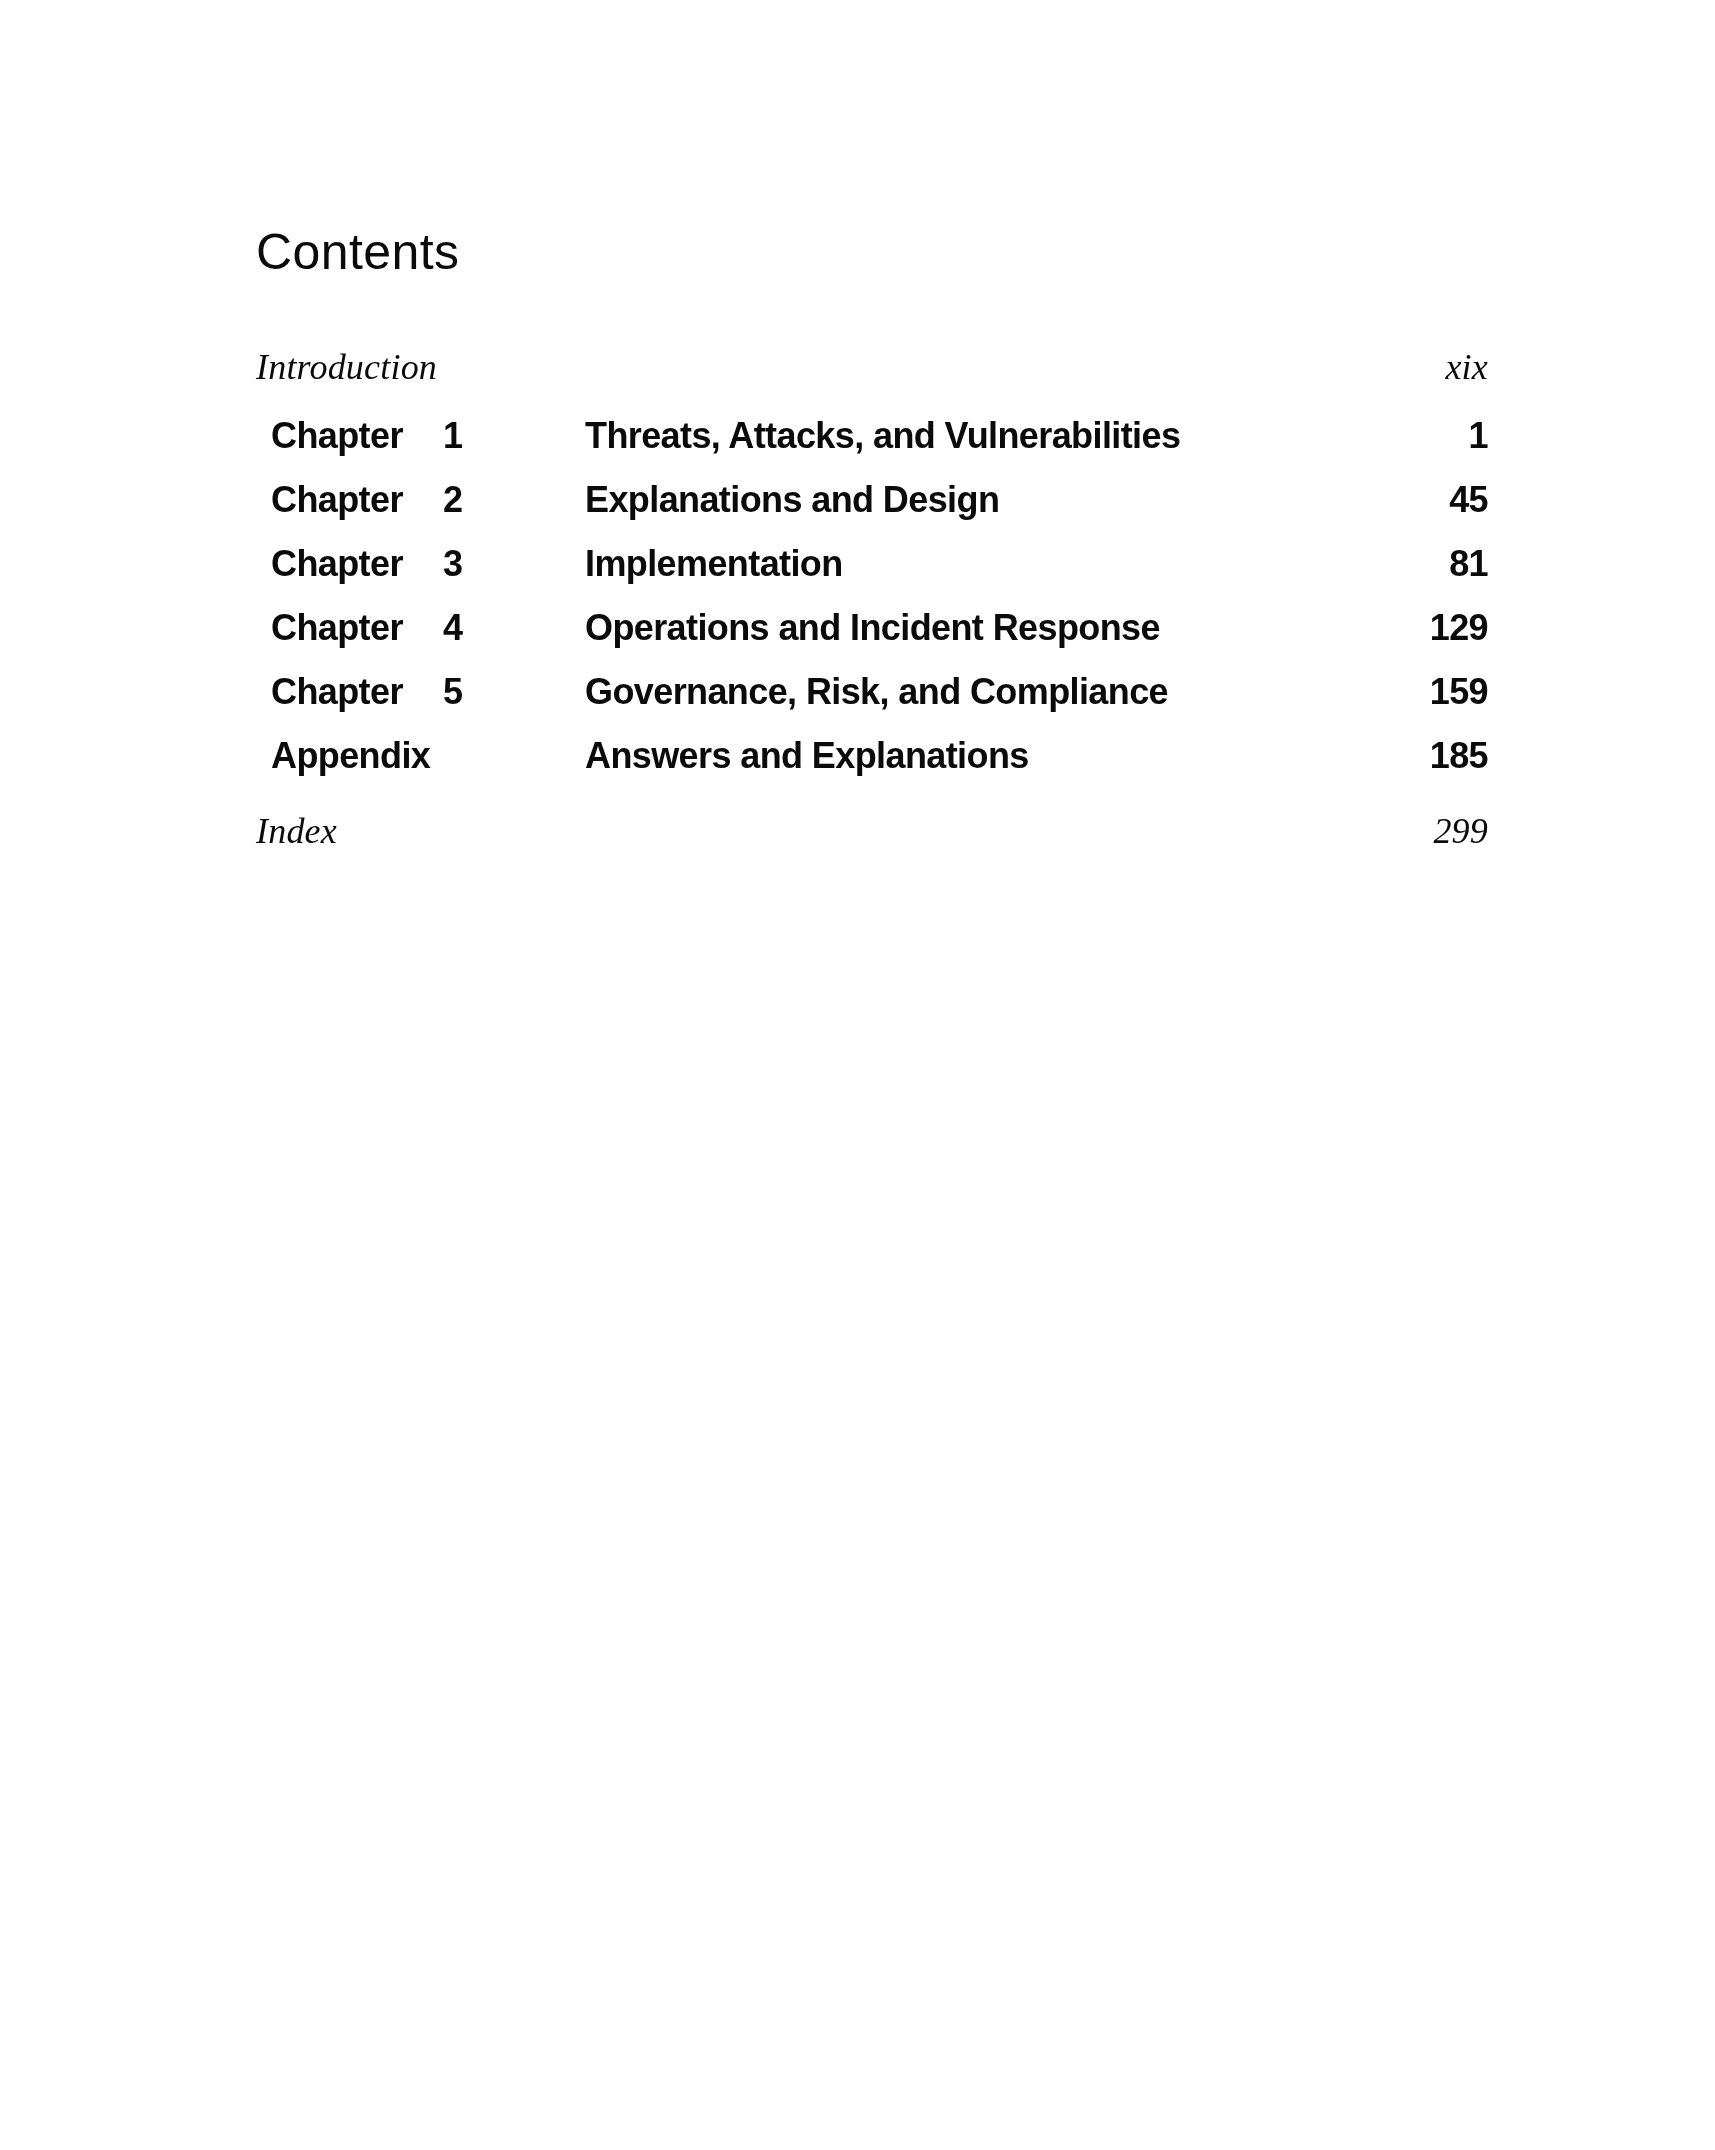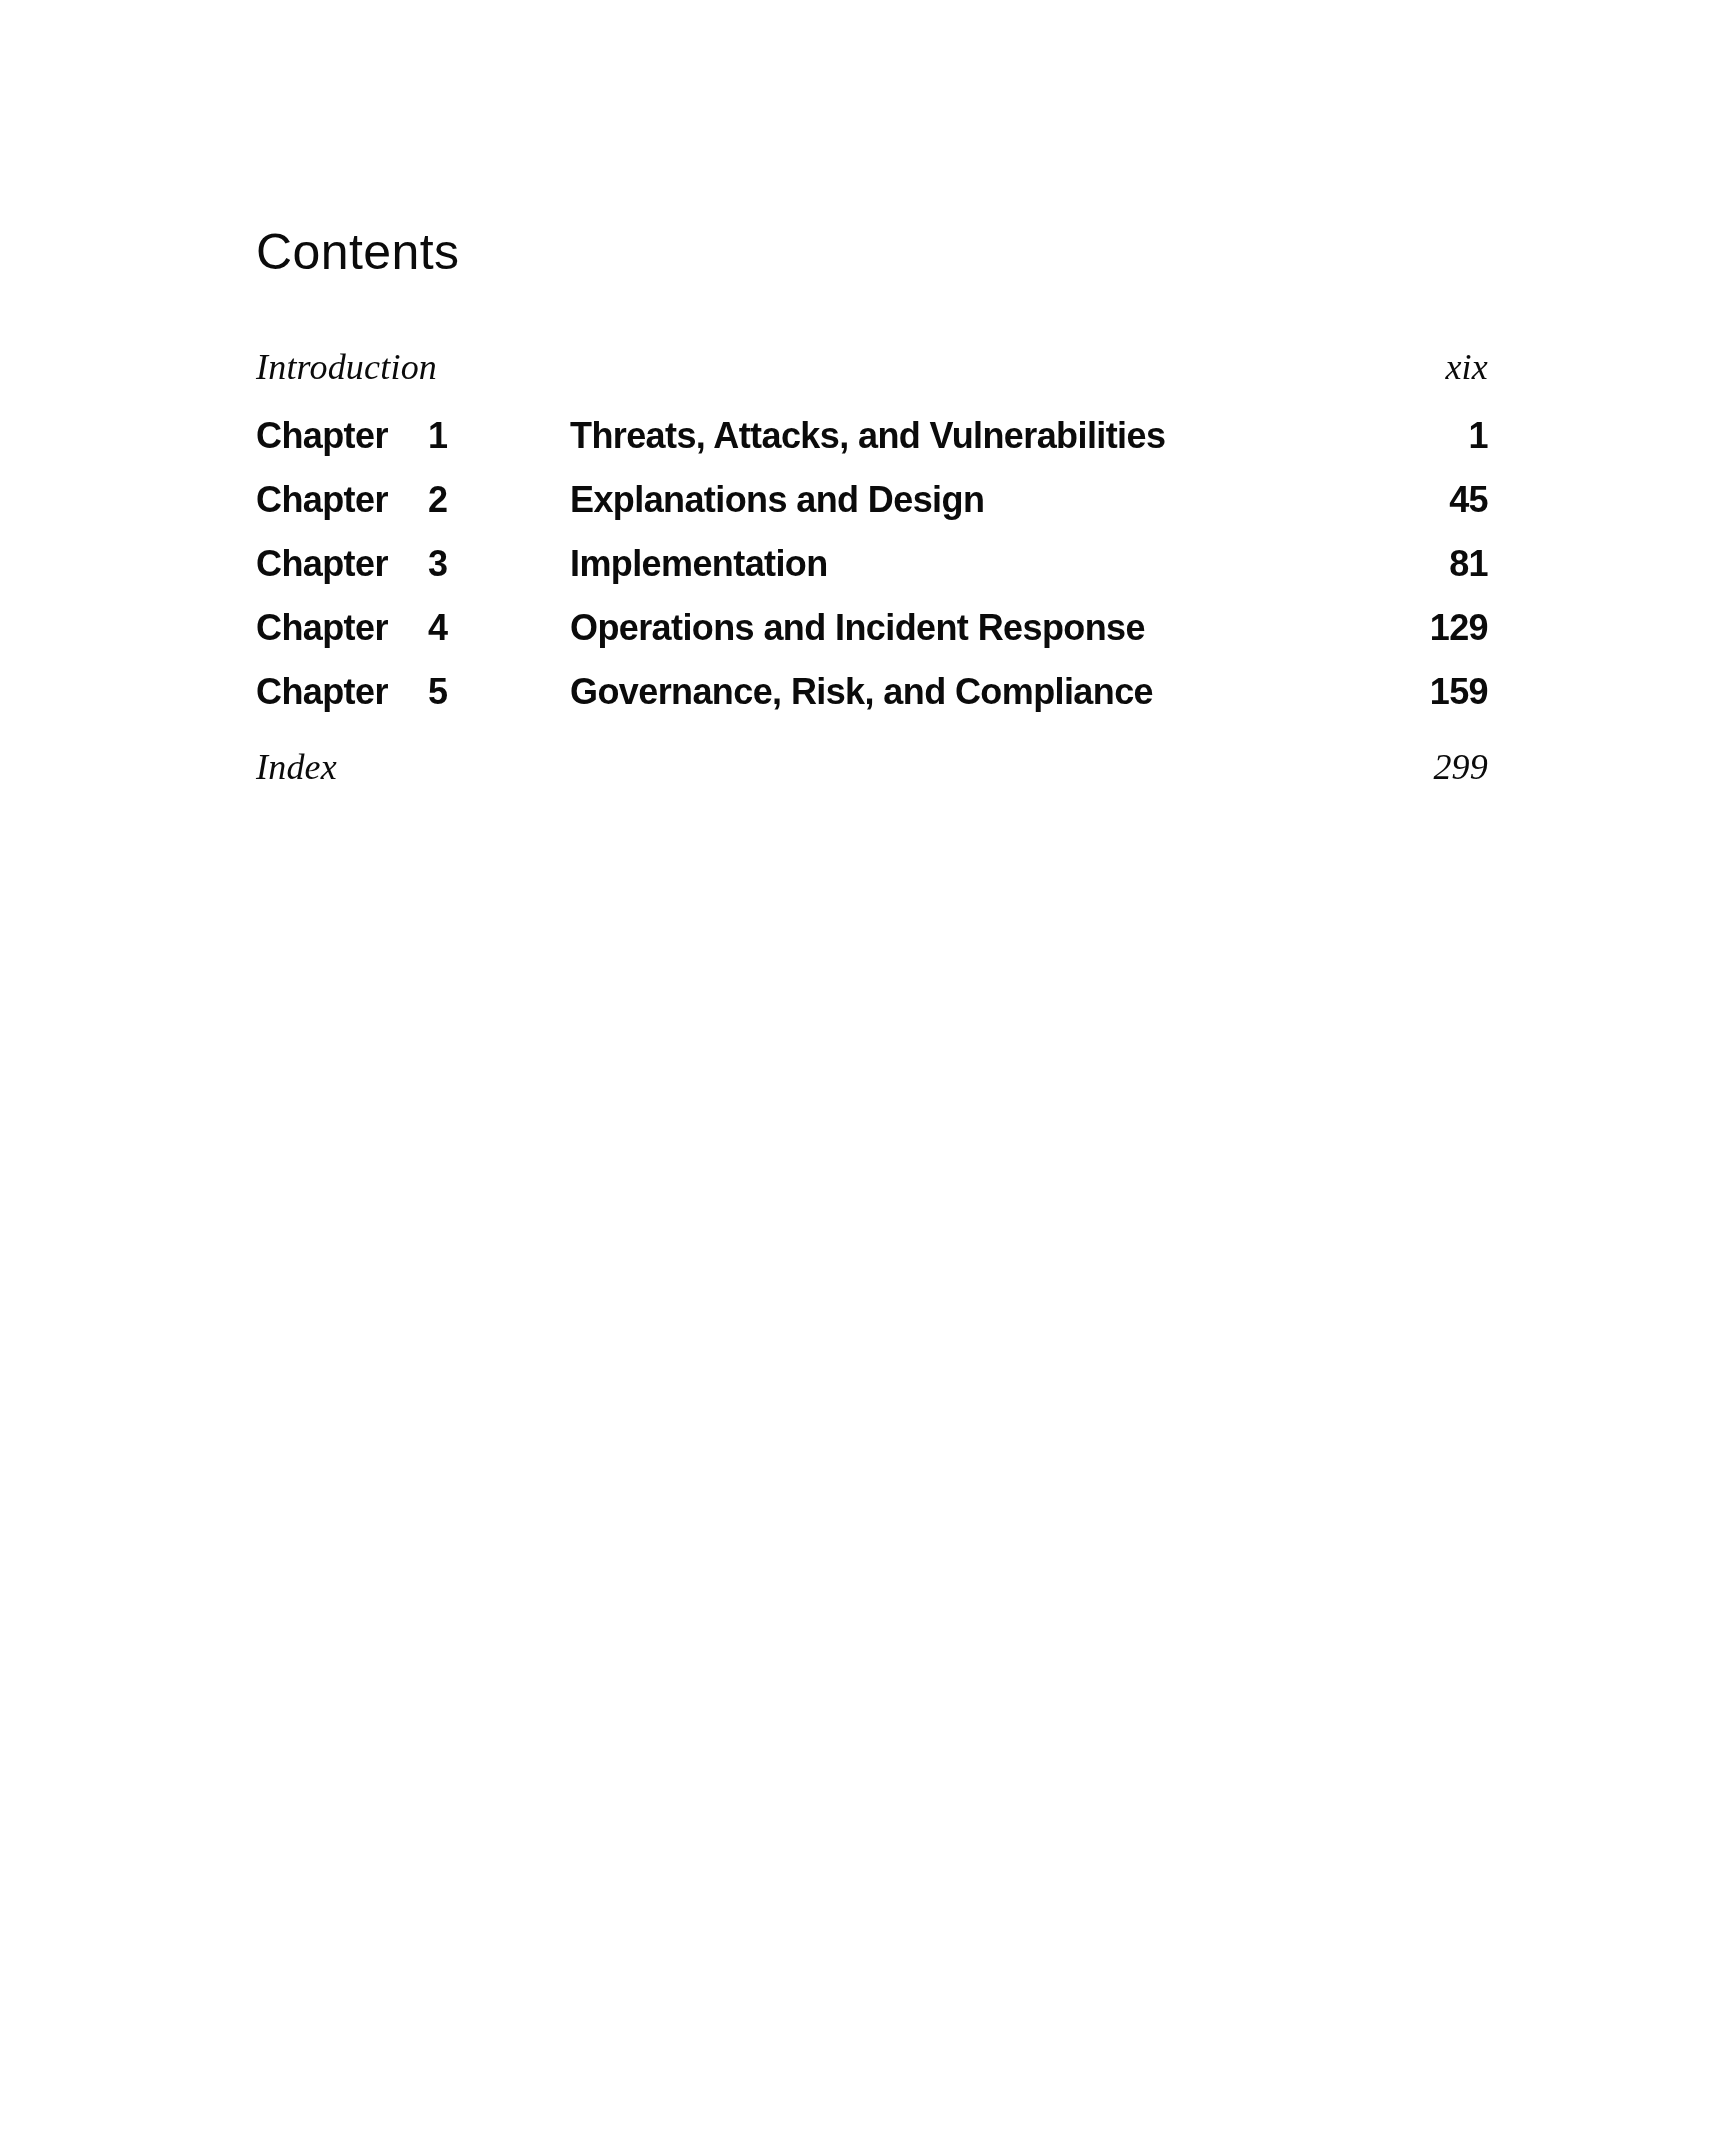--- a/index.html
+++ b/index.html
@@ -50,20 +50,21 @@
   .toc-row .number { width: 142px; flex: 0 0 auto; }
   .toc-row .title  { flex: 1 1 auto; }
   .toc-row .page   { flex: 0 0 auto; text-align: right; min-width: 93px; }
 
   
   .toc-row.chapter {
     font-family: "Liberation Sans", sans-serif;
     font-weight: 700;
     font-size: 36px;
     letter-spacing: -0.6px;
+    margin-left: 15px;
   }
   
   .toc-row.matter {
     font-family: "Liberation Serif", serif;
     font-style: italic;
     font-weight: 400;
     font-size: 36px;
     letter-spacing: 0.2px;
     align-items: flex-end;
   }
@@ -104,20 +105,26 @@
     <span class="col number">4</span>
     <span class="col title">Operations and Incident Response</span>
     <span class="col page">129</span>
   </div>
       <div class="toc-row chapter">
     <span class="col label">Chapter</span>
     <span class="col number">5</span>
     <span class="col title">Governance, Risk, and Compliance</span>
     <span class="col page">159</span>
   </div>
+      <div class="toc-row chapter">
+    <span class="col label">Appendix</span>
+    <span class="col number"></span>
+    <span class="col title">Answers and Explanations</span>
+    <span class="col page">185</span>
+  </div>
       <div class="toc-row matter">
     <span class="col label">Index</span>
     <span class="col number"></span>
     <span class="col title"></span>
     <span class="col page">299</span>
   </div>
     </div>
 </div>
 
 

